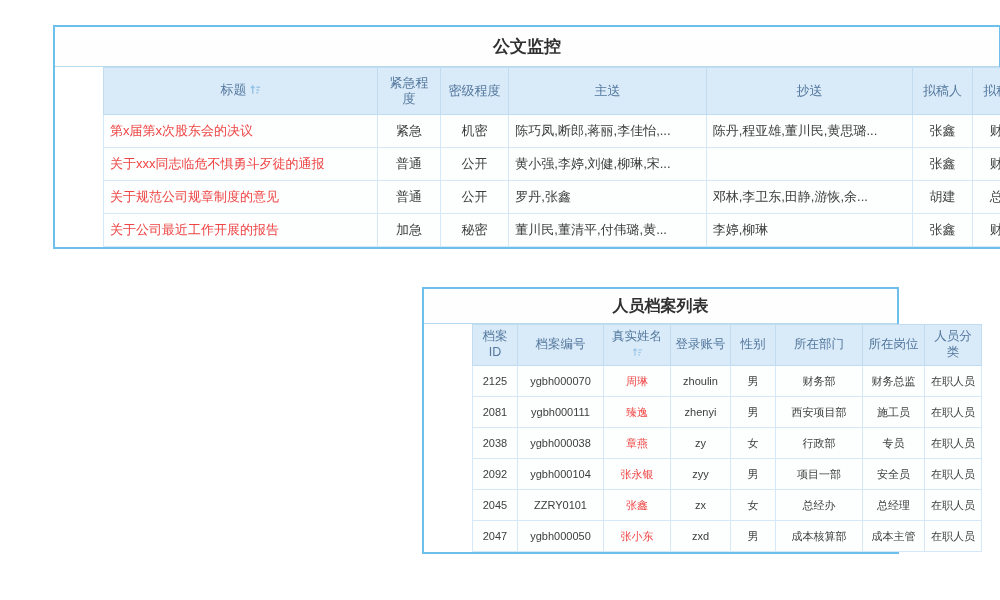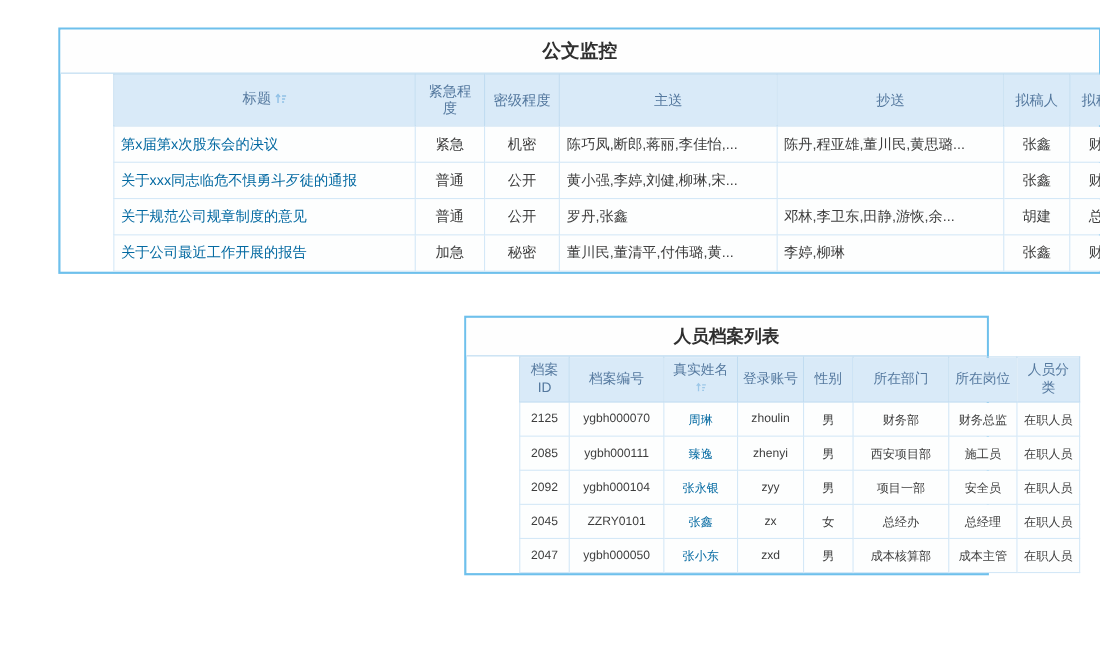--- a/index.html
+++ b/index.html
@@ -22,21 +22,21 @@
     box-sizing:border-box;overflow:hidden;white-space:nowrap;
     border:1px solid #d4e8f7;padding:2px 6px;vertical-align:middle;
   }
   thead th{
     background:#d9eaf8;color:#54789e;font-weight:normal;
     border-color:#c1dcf1;text-align:center;white-space:normal;
     line-height:1.25;
   }
   tbody td{color:#3d3d3d;background:#fdfefe;text-align:center;}
   td.al{text-align:left;}
-  a.lnk{color:#0369a1;text-decoration:none;cursor:pointer;}
+  a.lnk{color:#ef4444;text-decoration:none;cursor:pointer;}
   .sort-ico{display:inline-block;vertical-align:-1px;margin-left:3px;}
   .sort-ico.block{display:block;margin:1px auto 0 auto;}
 
   
   #panel-doc{left:53px;top:25px;width:948px;}
   #panel-doc .panel-title{height:39px;font-size:17px;}
   #panel-doc thead th{height:47px;font-size:13px;}
   #panel-doc tbody td{height:33px;font-size:13px;}
 
   
@@ -163,27 +163,37 @@
         <td>2125</td>
         <td>ygbh000070</td>
         <td><a class="lnk">周琳</a></td>
         <td>zhoulin</td>
         <td>男</td>
         <td>财务部</td>
         <td>财务总监</td>
         <td>在职人员</td>
       </tr>
       <tr>
-        <td>2085</td>
+        <td>2081</td>
         <td>ygbh000111</td>
         <td><a class="lnk">臻逸</a></td>
         <td>zhenyi</td>
         <td>男</td>
         <td>西安项目部</td>
         <td>施工员</td>
+        <td>在职人员</td>
+      </tr>
+      <tr>
+        <td>2038</td>
+        <td>ygbh000038</td>
+        <td><a class="lnk">章燕</a></td>
+        <td>zy</td>
+        <td>女</td>
+        <td>行政部</td>
+        <td>专员</td>
         <td>在职人员</td>
       </tr>
       <tr>
         <td>2092</td>
         <td>ygbh000104</td>
         <td><a class="lnk">张永银</a></td>
         <td>zyy</td>
         <td>男</td>
         <td>项目一部</td>
         <td>安全员</td>

